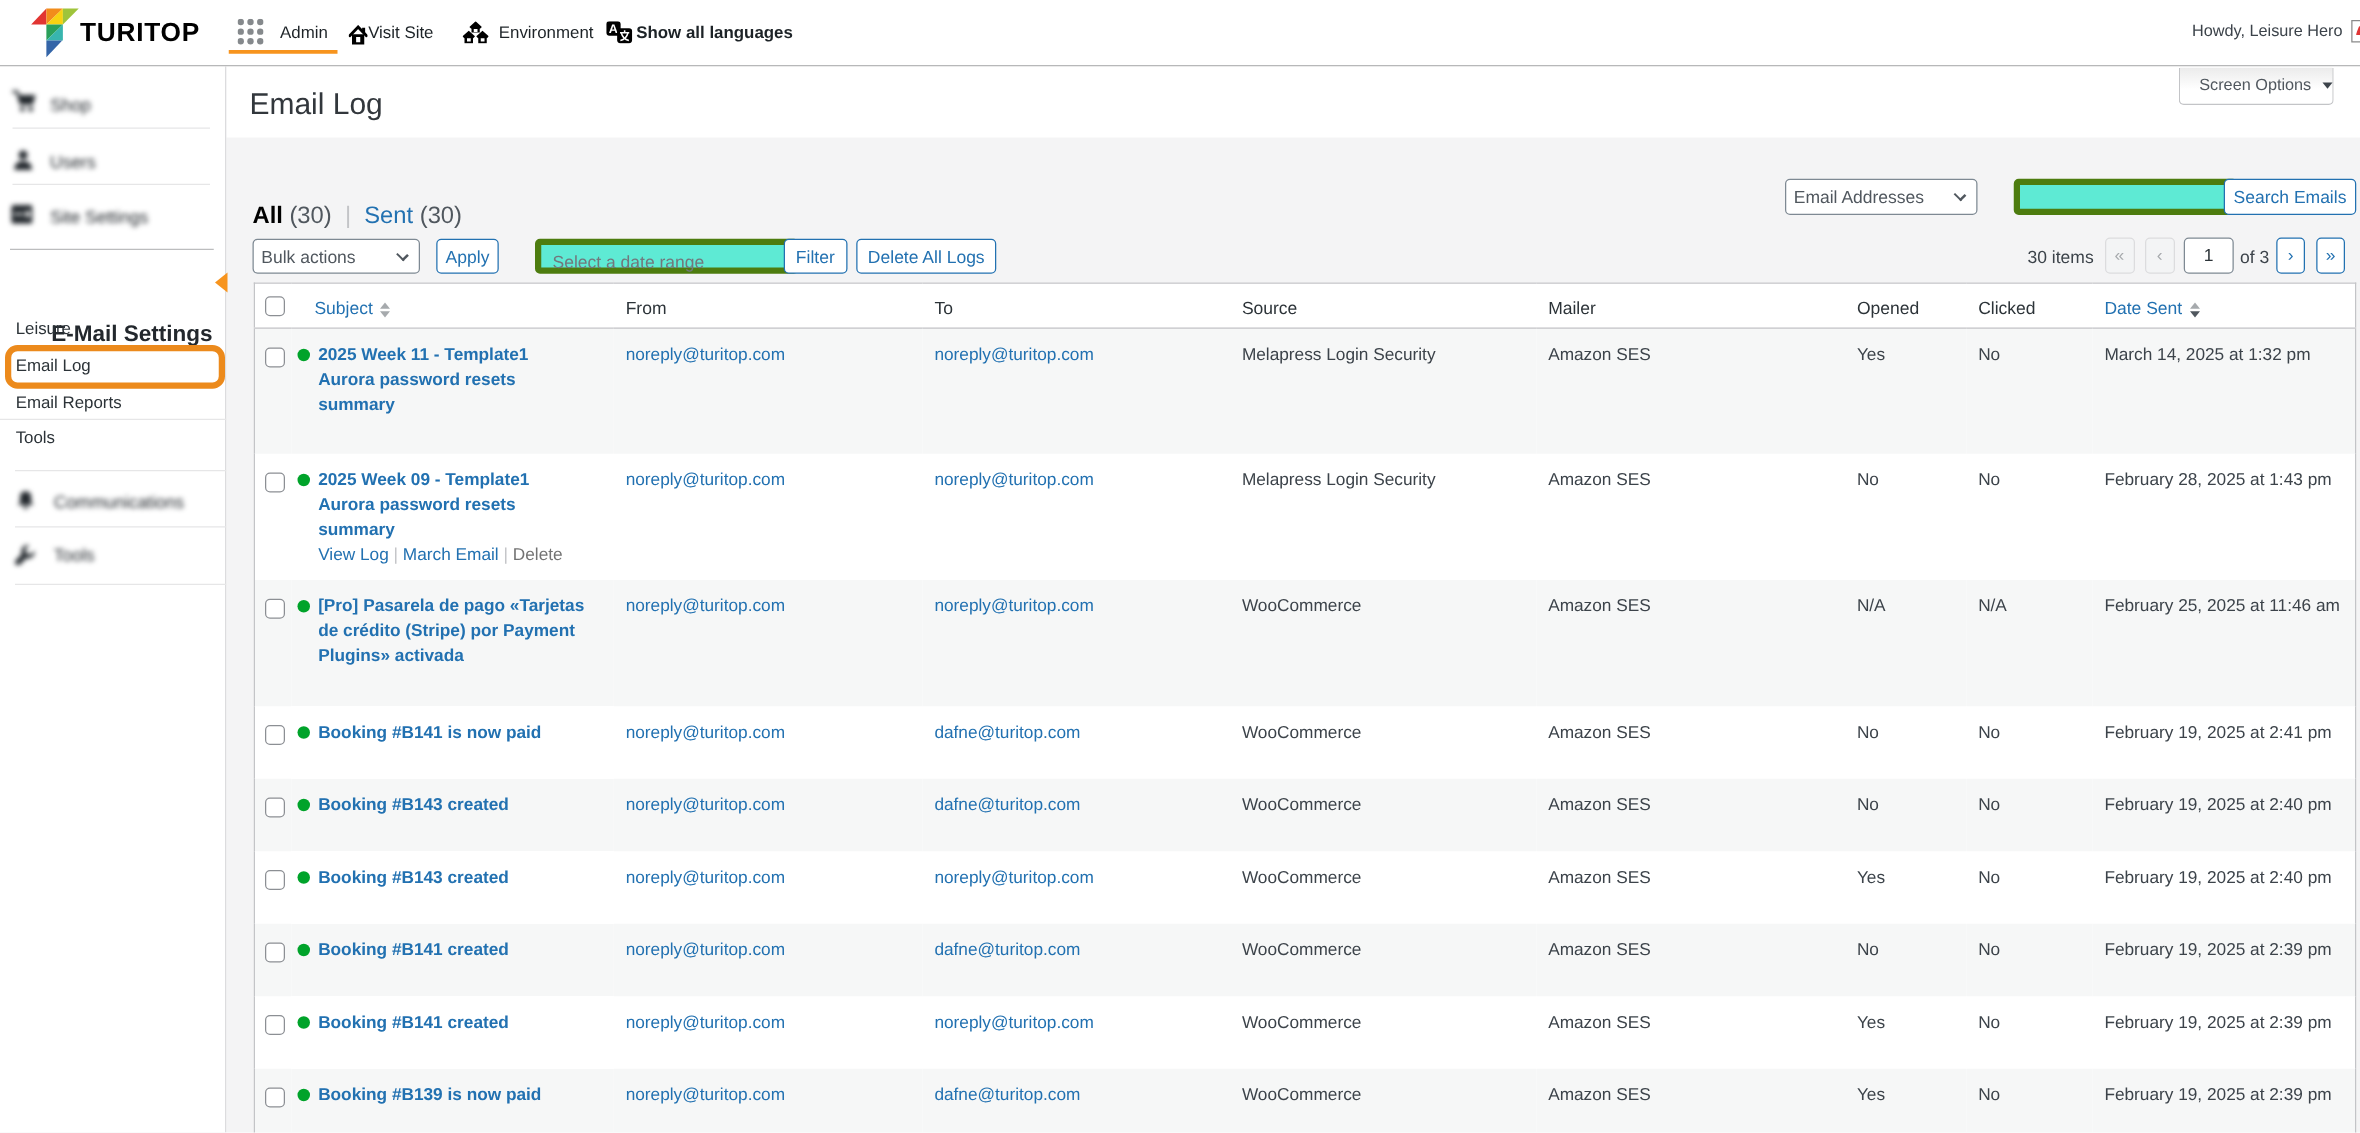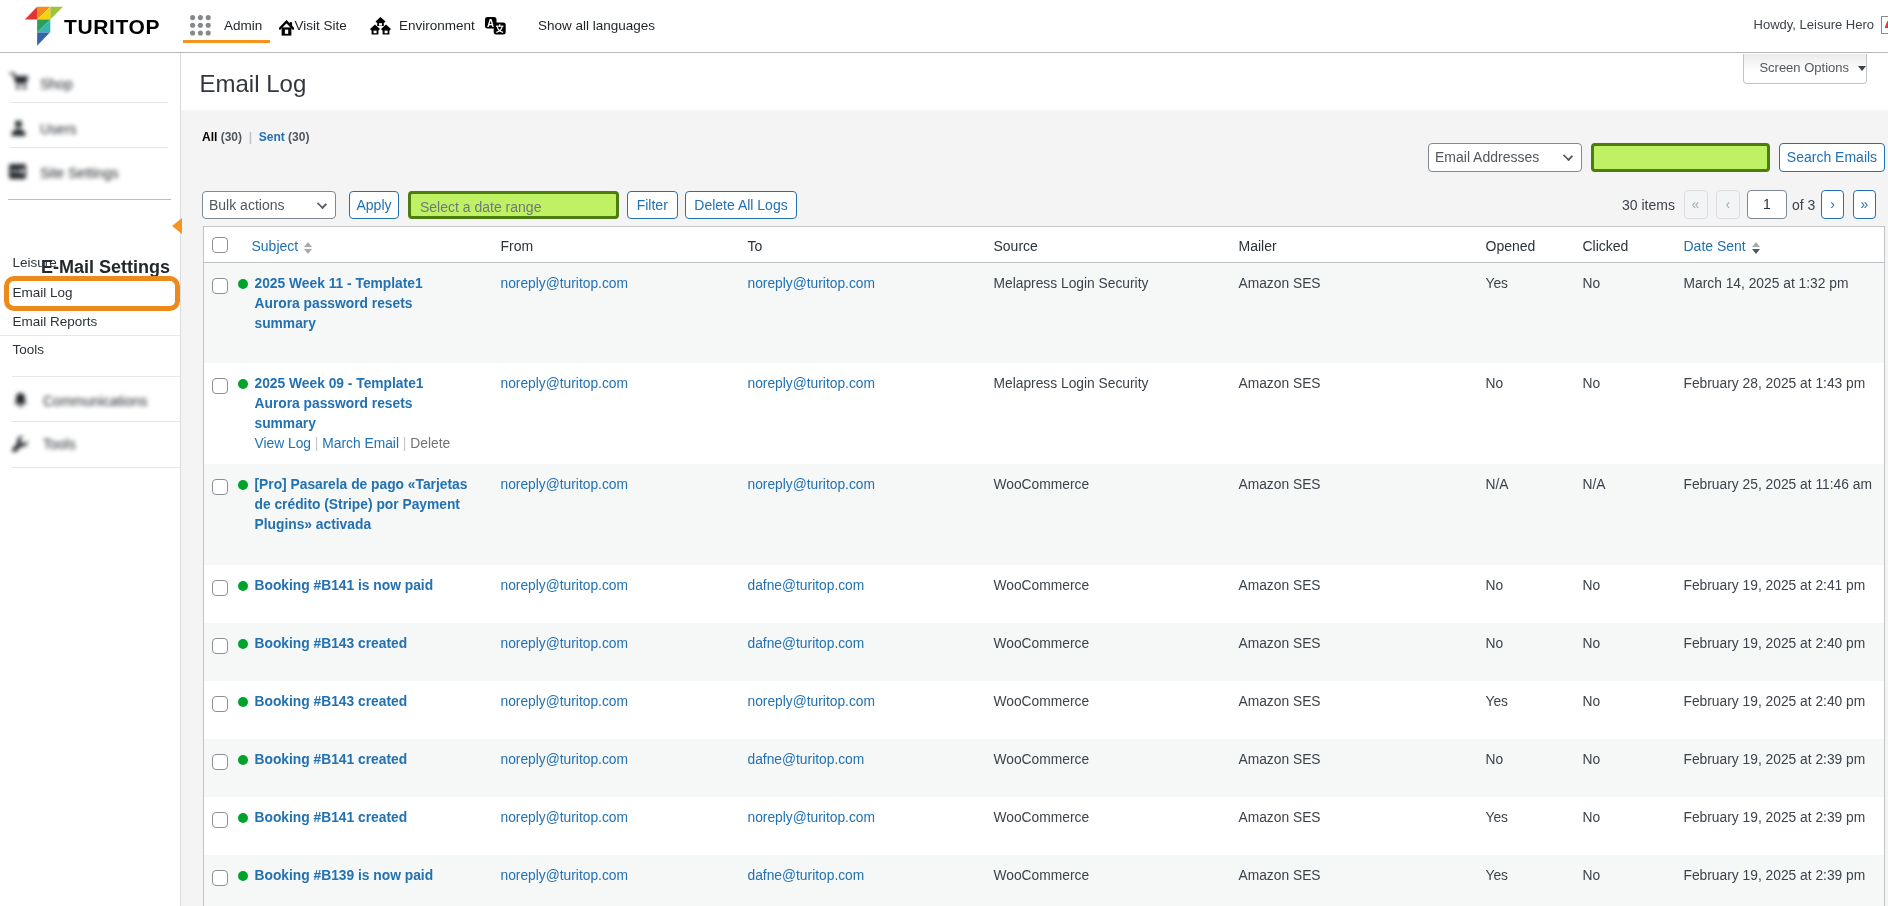--- a/index.html
+++ b/index.html
@@ -25,27 +25,27 @@
 #email-log-box { position:absolute; left:4px; top:222.5px; width:176px; height:35px; border:5px solid #ec8a1c; border-radius:10px; }
 #emst-arrow { position:absolute; right:-2px; top:165px; width:0; height:0; border-top:8px solid transparent; border-bottom:8px solid transparent; border-right:10px solid #f7941e; }
 
 
 #titleband { position:absolute; left:181px; top:53px; width:1707px; height:57px; background:#fff; }
 #pagetitle { position:absolute; left:199.5px; top:70px; font-size:24px; color:#32373c; }
 #screen-options { position:absolute; left:1743px; top:54px; width:124px; height:30px; background:linear-gradient(#ebebeb,#ffffff 60%); border:1px solid #c3c4c7; border-top:none; border-radius:0 0 4px 4px; font-size:13px; color:#50575e; text-align:right; line-height:28px; }
 #screen-options .arr { display:inline-block; width:0; height:0; border-left:4.5px solid transparent; border-right:4.5px solid transparent; border-top:5.5px solid #3c434a; margin-left:9px; vertical-align:middle; }
 
 .link { color:#2271b1; text-decoration:none; }
-#subsub { position:absolute; left:202px; top:130px; font-size:12px; color:#50575e;font-weight:bold; }
+#subsub { position:absolute; left:202px; top:162px; font-size:19px; color:#50575e; }
 #subsub b { color:#000; }
 
 select, .inputbox, .btn { position:absolute; height:28.5px; border-radius:4px; font-family:"Liberation Sans",sans-serif; font-size:14px; }
 .selectbox { position:absolute; background:#fff; border:1px solid #7e8993; border-radius:4px; color:#50575e; font-size:14px; line-height:26.5px; padding-left:6px; }
 .selectbox .chev { position:absolute; right:9px; top:10px; width:8px; height:8px; border-right:2px solid #50575e; border-bottom:2px solid #50575e; transform:rotate(45deg) scale(1,0.8); transform-origin:center; margin-top:-2px; }
-.inputbox { position:absolute; background:#bef264; border:3px solid #4d7c0f; color:#72777c; line-height:26.5px; padding-left:9px; }
+.inputbox { position:absolute; background:#5eead4; border:5px solid #4d7c0f; color:#72777c; line-height:26.5px; padding-left:9px;margin-left:20px; }
 .btn { position:absolute; background:#fff; border:1px solid #2271b1; color:#2271b1; text-align:center; line-height:26.5px; }
 #items30 { position:absolute; left:1622px; top:197px; font-size:14px; color:#3c434a; }
 .pgbtn { position:absolute; top:189.5px; height:29px; border-radius:4px; text-align:center; font-size:14px; }
 .pgdis { background:#f3f4f5; border:1px solid #dcdcde; color:#a7aaad; line-height:27px; }
 .pgact { background:#fff; border:1px solid #2271b1; color:#2271b1; line-height:26px; }
 #pg-of { position:absolute; left:1792px; top:197px; font-size:14px; color:#3c434a; }
 
 
 #listtable { position:absolute; left:203px; top:226px; width:1681px; border-collapse:collapse; table-layout:fixed; background:#fff; border:1px solid #c3c4c7; font-size:13.8px; color:#3c434a; }
 #listtable th { font-weight:normal; text-align:left; height:35.5px; padding:4px 0 0 10px; vertical-align:middle; font-size:14px; color:#2c3338; border-bottom:1px solid #c3c4c7; }
@@ -119,21 +119,21 @@
     <rect x="0" y="0" width="11.5" height="11.5" rx="2.5" fill="#000"></rect>
     <text x="5.7" y="9.6" font-size="10" font-weight="bold" fill="#fff" text-anchor="middle" font-family="Liberation Sans">A</text>
     <rect x="8.7" y="5.5" width="12" height="12" rx="2.5" fill="#000"></rect>
     <g stroke="#fff" stroke-width="1.2" fill="none">
       <line x1="11" y1="9.2" x2="18.4" y2="9.2"></line>
       <line x1="14.7" y1="7.2" x2="14.7" y2="9.2"></line>
       <path d="M17.3 9.4 C16.6 12.5 14.3 14.6 11.3 15.4"></path>
       <path d="M12.1 9.4 C12.8 12.5 15.1 14.6 18.1 15.4"></path>
     </g>
   </svg>
-  <div class="navtxt" style="left:538px;">Show all languages</div>
+  <div class="navtxt" style="left:509px;font-weight:bold;">Show all languages</div>
 
   <div id="howdy">Howdy, Leisure Hero</div>
   <div id="avatarbox">
       <div class="red"></div>
     </div>
 </div>
 
 <div id="sidebar">
   <div class="blurred">
     <svg class="abs icon" style="left:9px; top:19px;" width="20" height="18" viewBox="0 0 18 16">

